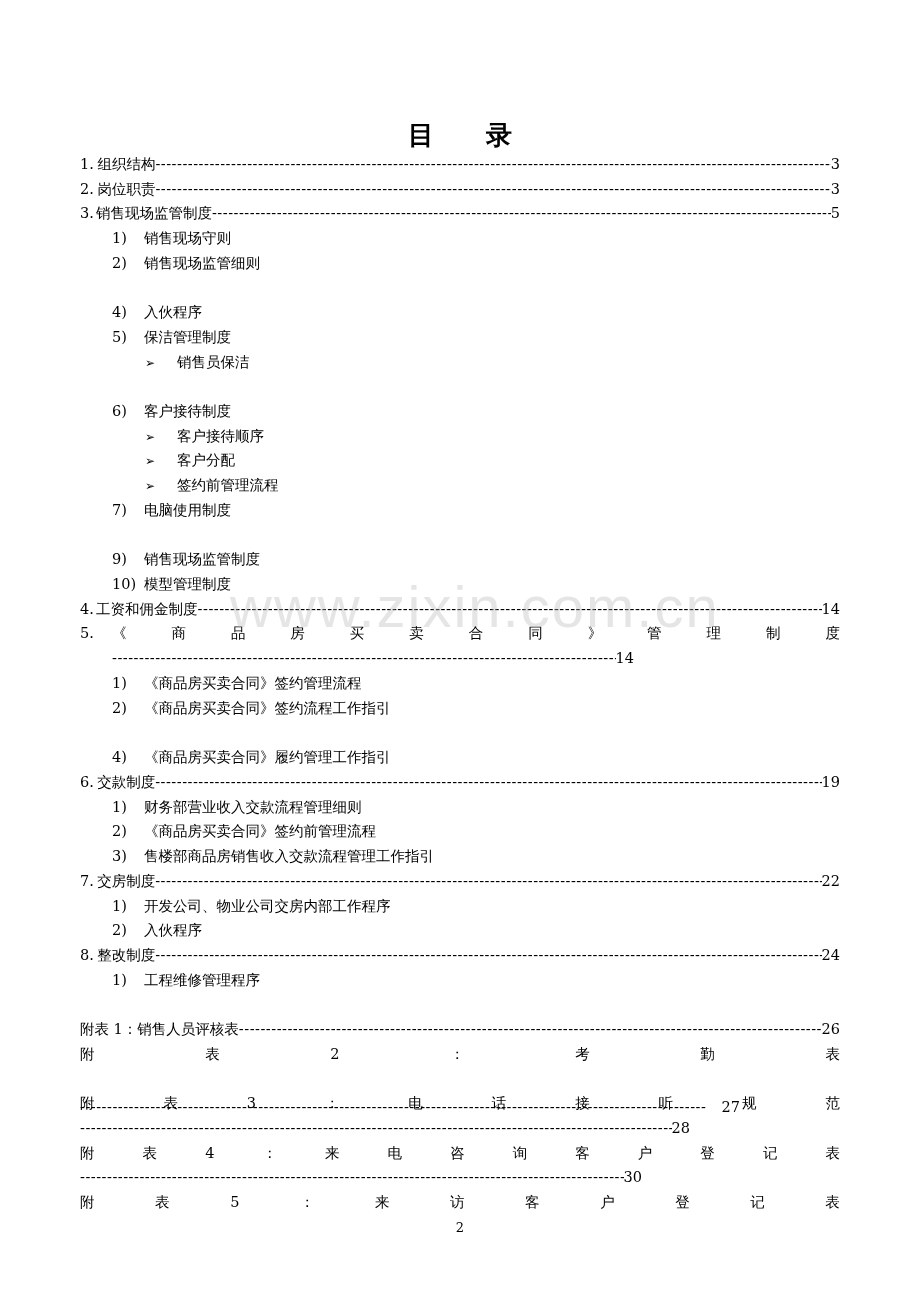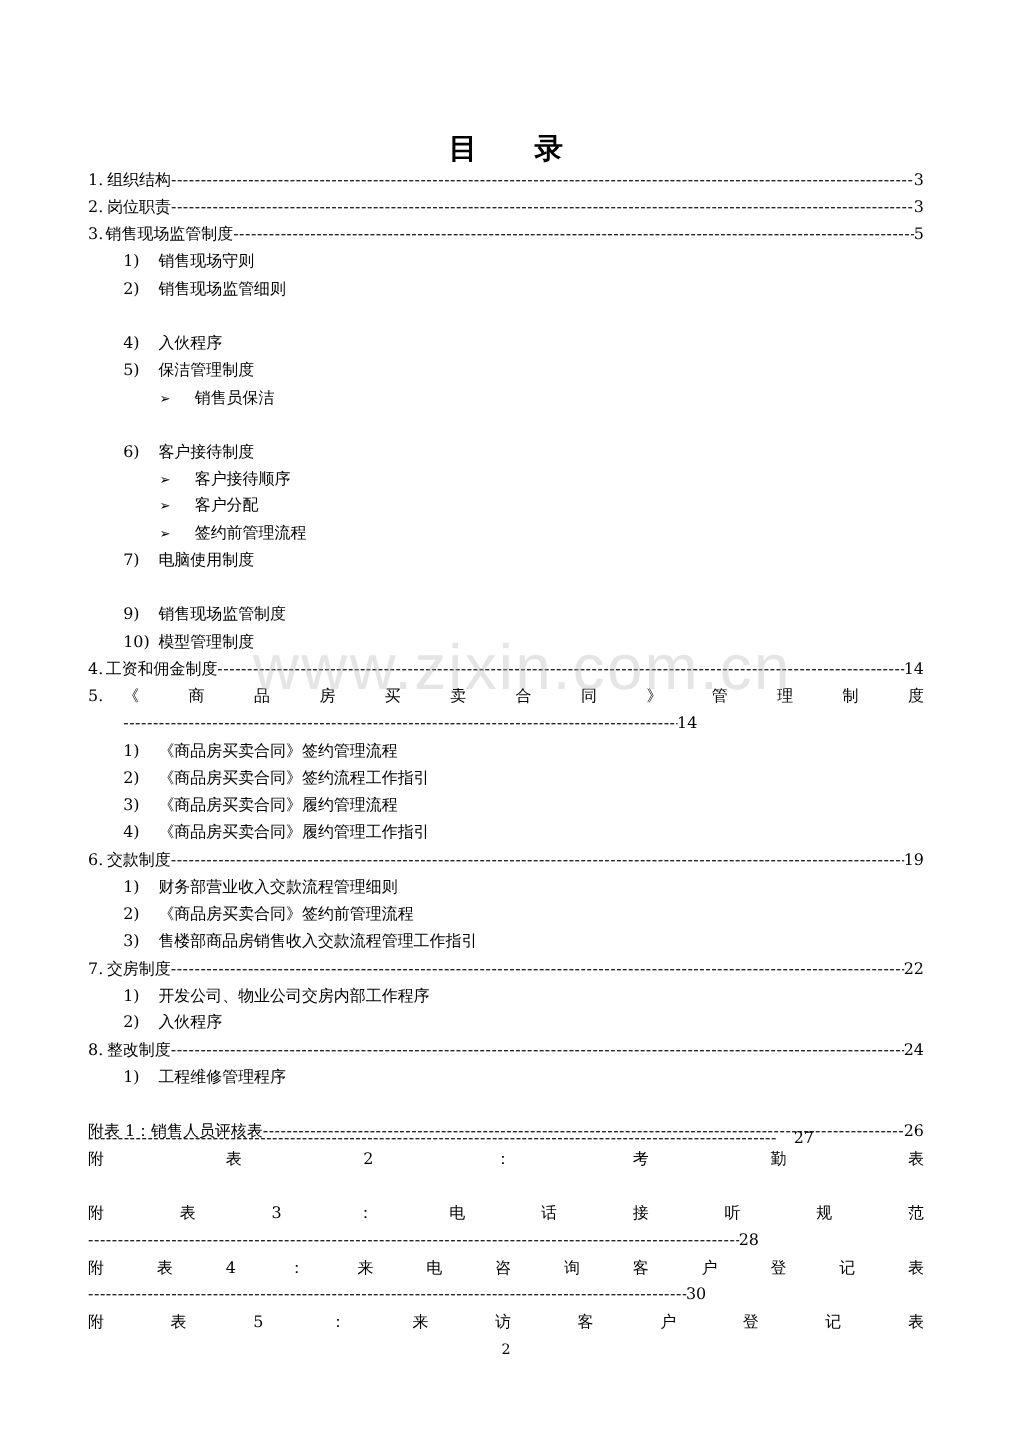--- a/index.html
+++ b/index.html
@@ -92,21 +92,20 @@
       <span>度</span>
     </span>
   </div>
   <div class="line lead" style="top:646px; left:112px; width:522px;">
     <span class="dots"></span>
     <span class="pg">14</span>
   </div>
 
   <div class="line lvl1" style="top:671px"><span class="subnum">1)</span><span>《商品房买卖合同》签约管理流程</span></div>
   <div class="line lvl1" style="top:696px"><span class="subnum">2)</span><span>《商品房买卖合同》签约流程工作指引</span></div>
-  <div class="line lvl1" style="top:720px"><span class="subnum">3)</span><span>《商品房买卖合同》履约管理流程</span></div>
   <div class="line lvl1" style="top:745px"><span class="subnum">4)</span><span>《商品房买卖合同》履约管理工作指引</span></div>
 
   <div class="line lead" style="top:770px">
     <span class="num">6.</span>
     <span class="txt">交款制度</span>
     <span class="dots"></span>
     <span class="pg">19</span>
   </div>
   <div class="line lvl1" style="top:795px"><span class="subnum">1)</span><span>财务部营业收入交款流程管理细则</span></div>
   <div class="line lvl1" style="top:819px"><span class="subnum">2)</span><span>《商品房买卖合同》签约前管理流程</span></div>
@@ -137,21 +136,21 @@
 
   <div class="line justify" style="top:1042px">
     <span>附</span>
     <span>表</span>
     <span>2</span>
     <span>：</span>
     <span>考</span>
     <span>勤</span>
     <span>表</span>
   </div>
-  <div class="line lead" style="top:1023px; width:660px;gap:16px;">
+  <div class="line lead" style="top:1095px; width:660px;gap:16px;">
     <span class="dots"></span>
     <span class="pg">27</span>
   </div>
 
   <div class="line justify" style="top:1091px">
     <span>附</span>
     <span>表</span>
     <span>3</span>
     <span>：</span>
     <span>电</span>

